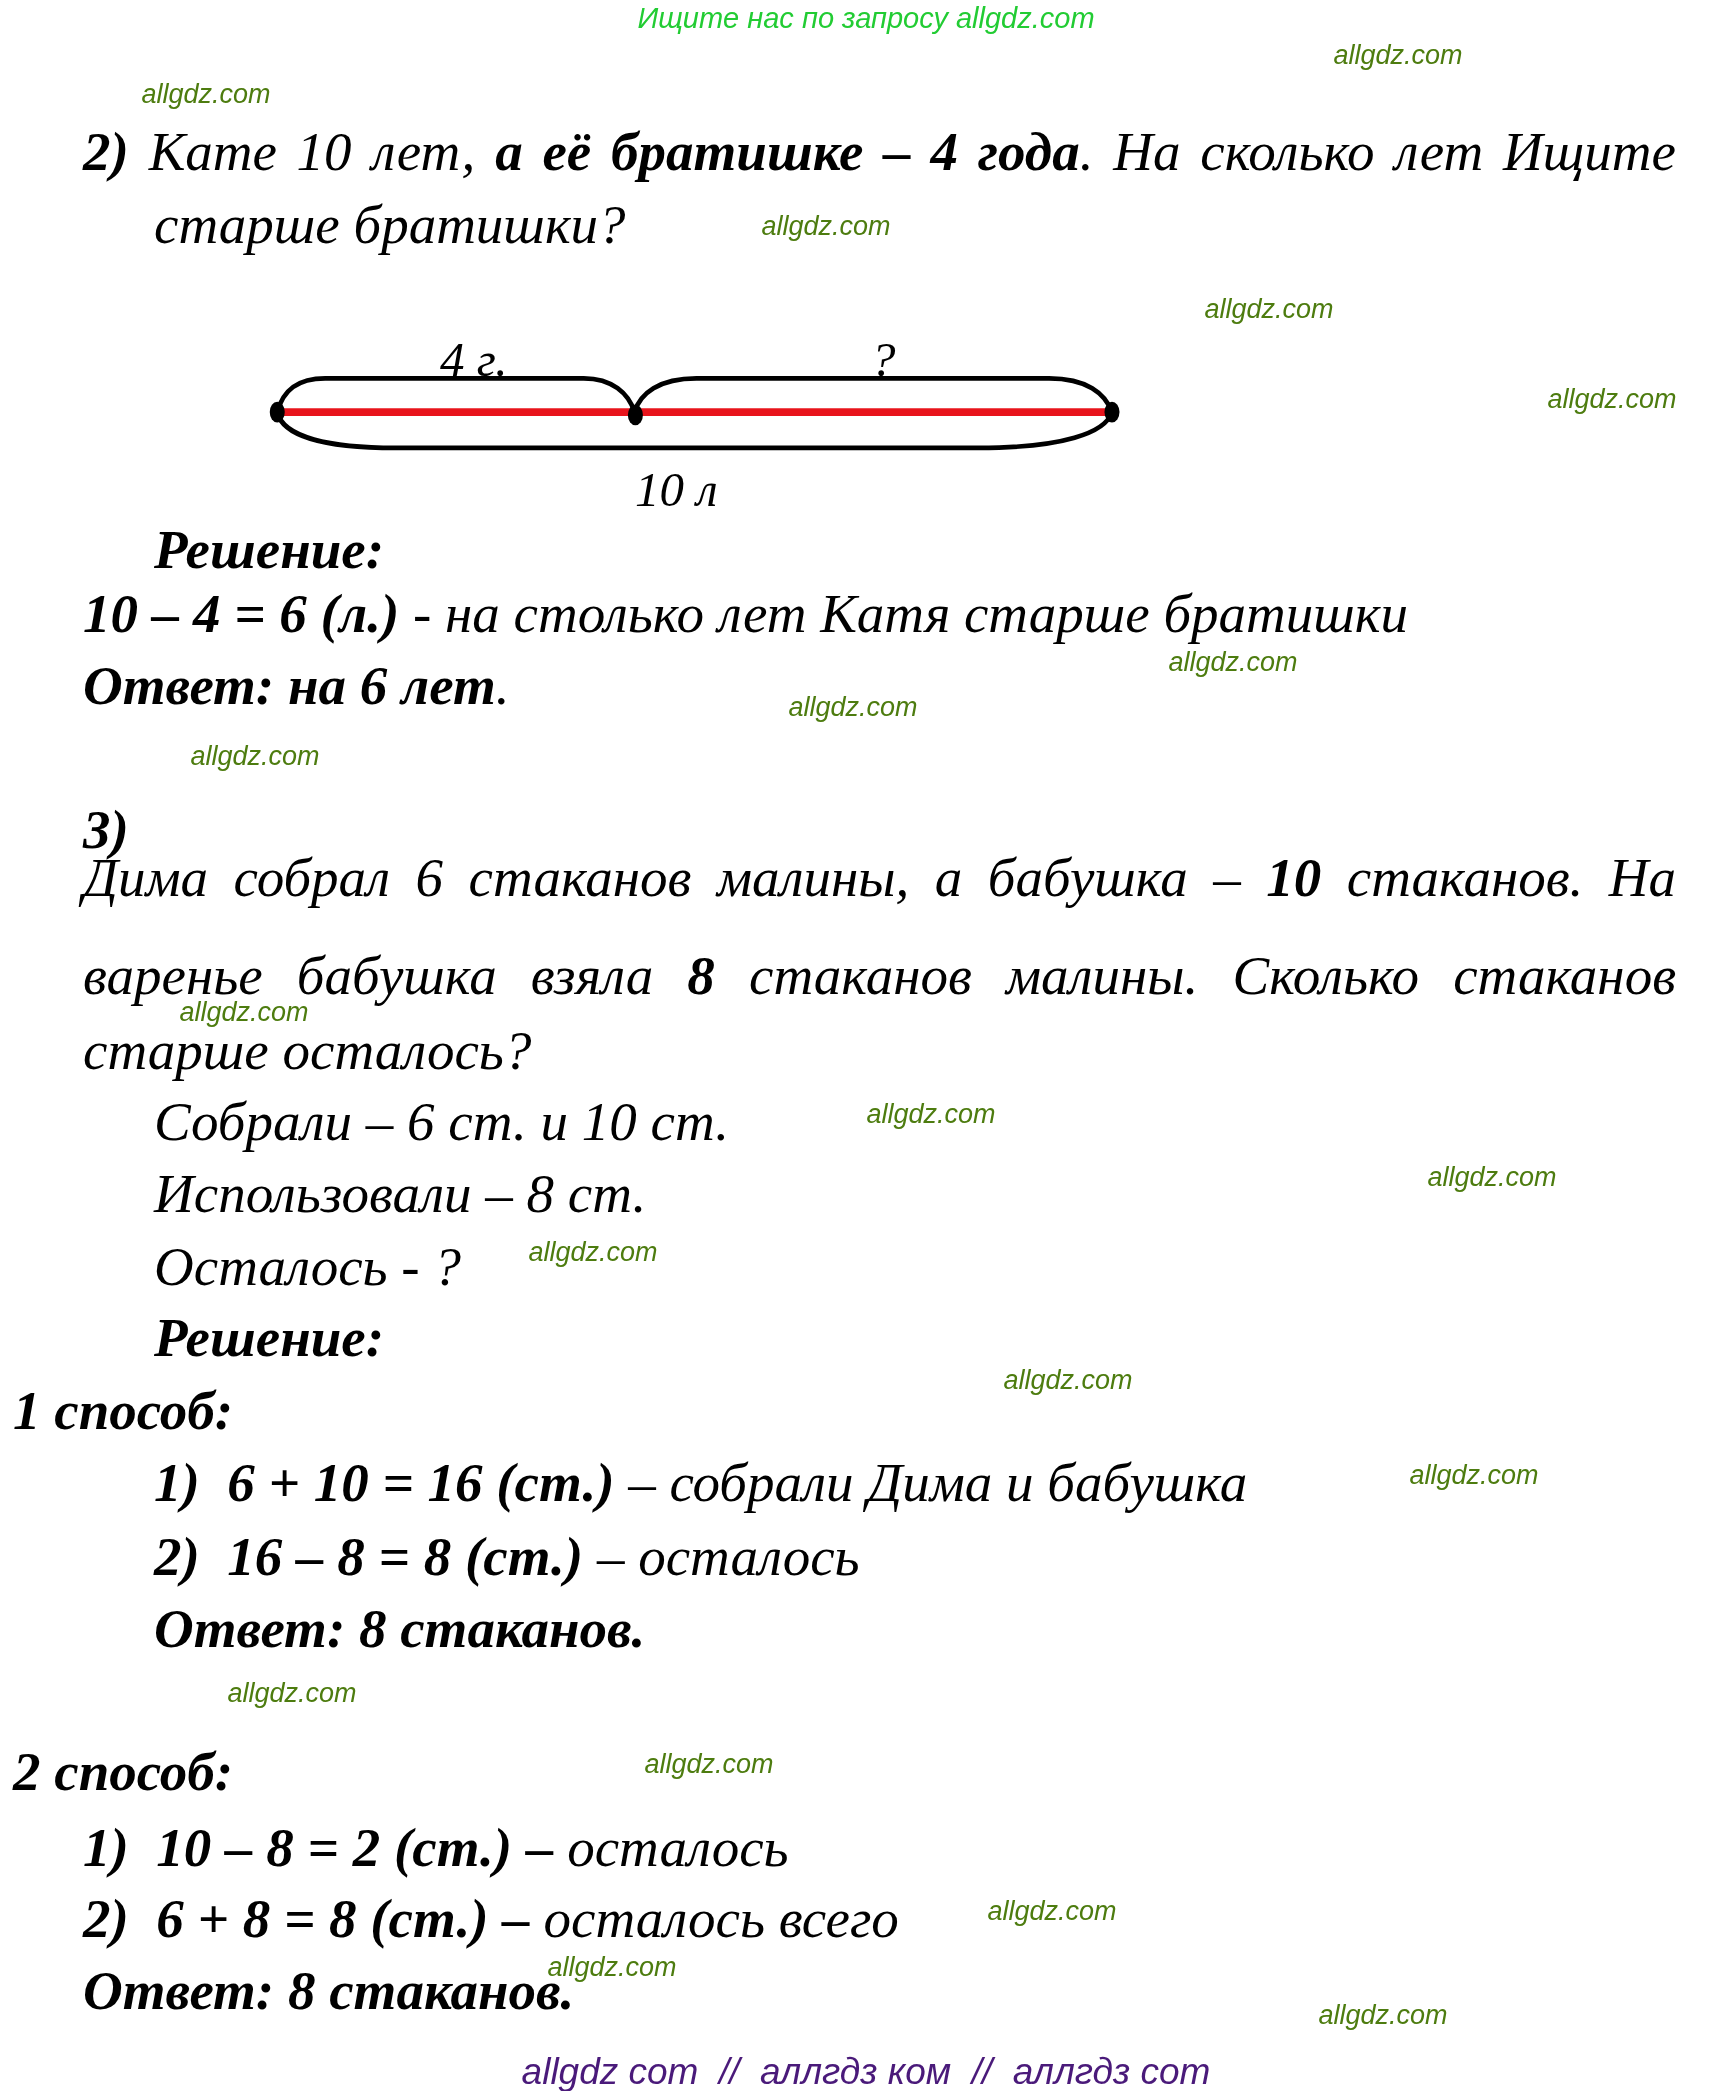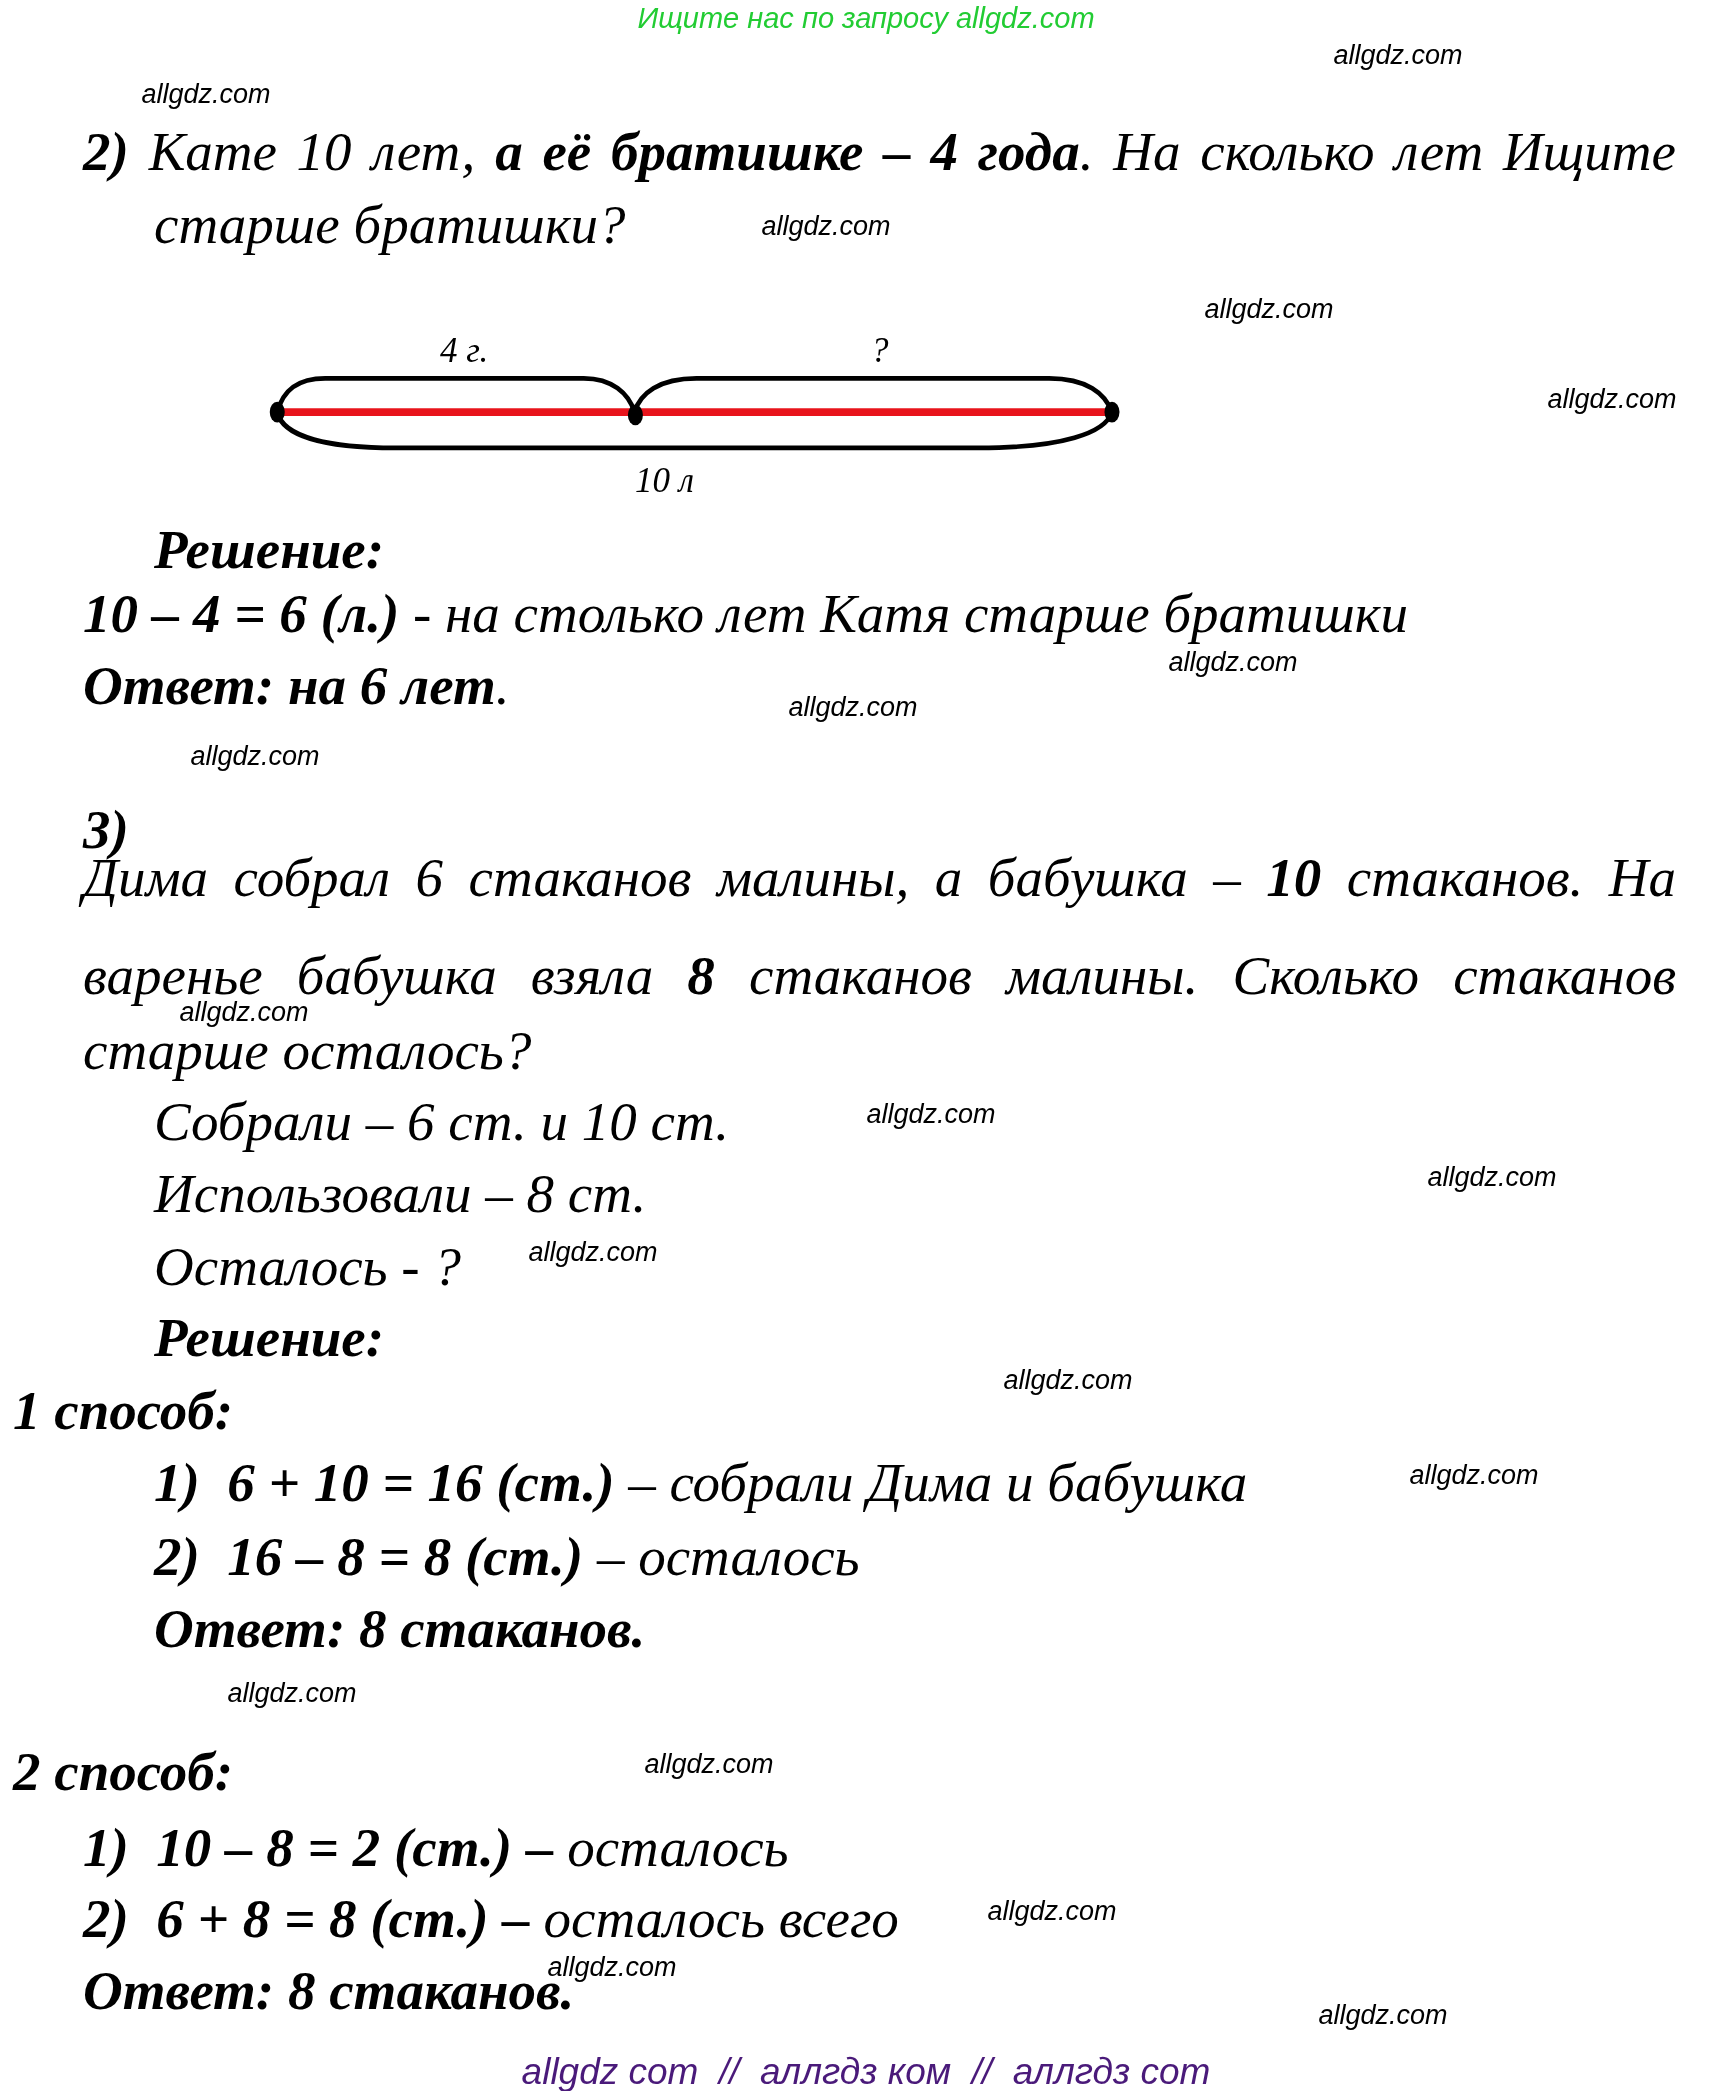--- a/index.html
+++ b/index.html
@@ -1,25 +1,25 @@
 <!DOCTYPE html>
 <html style="font-size:15px"><head>
 <meta charset="utf-8">
 <style>
   html, body { margin: 0; padding: 0; background: #ffffff; }
   body { width: 1732px; height: 2091px; position: relative; overflow: hidden; font-family: "Liberation Serif", serif; color: #000; }
   .abs { position: absolute; white-space: nowrap; font-style: italic; }
   .header { left: 0; width: 1732px; top: 1.9px; text-align: center; font-family: "Liberation Sans", sans-serif; font-size: 29px; color: #22cc33; }
-  .wm { font-family: "Liberation Sans", sans-serif; font-size: 27px; color: #000000; transform: translate(-50%, -50%); }
+  .wm { font-family: "Liberation Sans", sans-serif; font-size: 27px; color: #4d7c0f; transform: translate(-50%, -50%); }
   .line { font-size: 55px; line-height: 55px; transform: translateY(-50%); }
   .b { font-weight: bold; }
   .justify { display: flex; justify-content: space-between; }
   .footer { left: 0; width: 1732px; top: 2051px; text-align: center; font-family: "Liberation Sans", sans-serif; font-size: 37px; color: #4a1a7a; }
   .diagram { position: absolute; left: 254px; top: 320px; }
-  .dlabel { font-size: 35px; }
+  .dlabel { font-size: 49px; }
 </style>
 </head>
 <body>
 
 <div class="abs header">Ищите нас по запросу allgdz.com</div>
 
 <div id="wm-layer">
     <div class="abs wm" style="left: 1398px; top: 55px;">allgdz.com</div>
     <div class="abs wm" style="left: 206px; top: 94px;">allgdz.com</div>
     <div class="abs wm" style="left: 826px; top: 226px;">allgdz.com</div>

